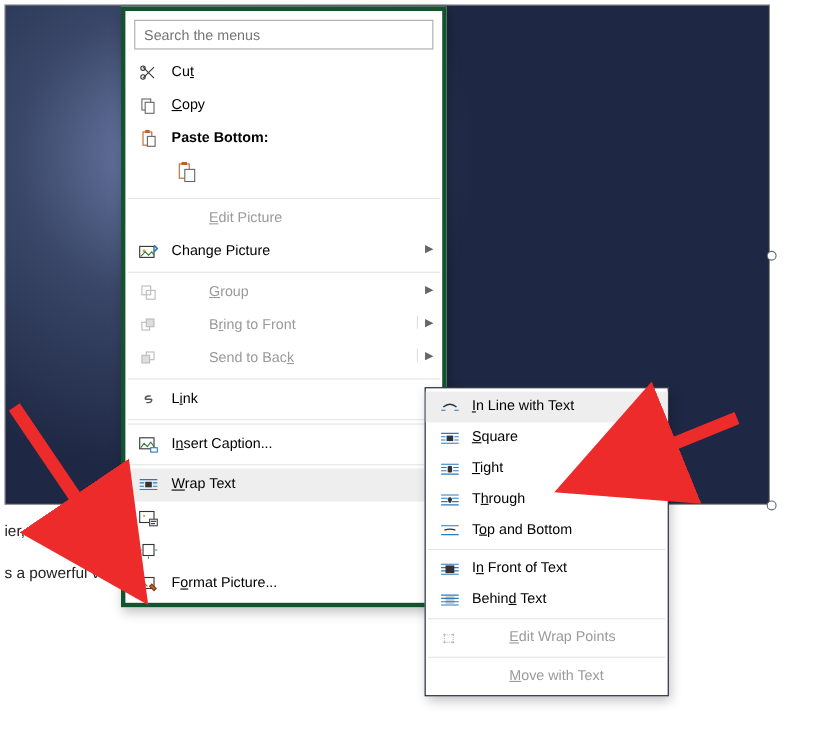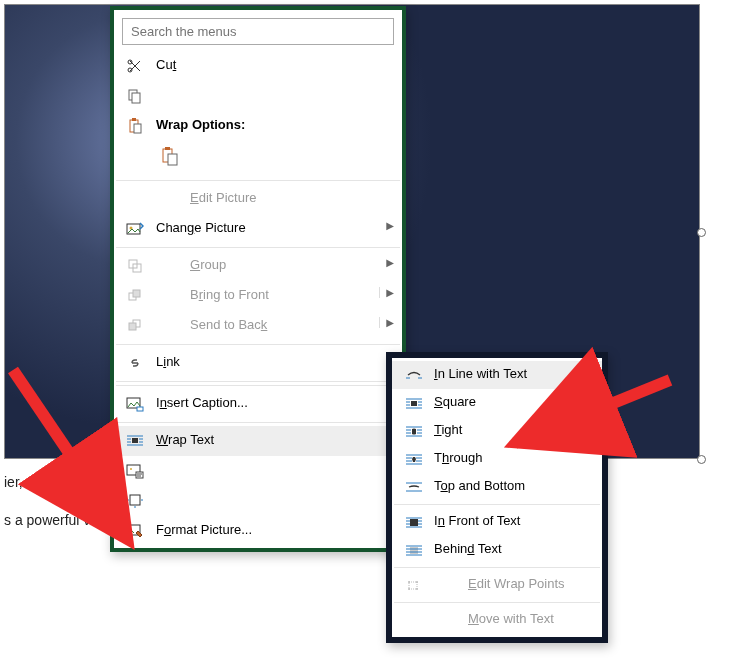--- a/index.html
+++ b/index.html
@@ -123,21 +123,21 @@
       justify-content: center;
       border: 1px solid transparent;
     }
 
     .submenu {
       position: absolute;
       top: 352px;
       left: 386px;
       width: 222px;
       background: #fff;
-      border: 6px solid #0f172a;
+      border: 1px solid #0f172a;
       box-shadow: 2px 4px 10px rgba(0,0,0,0.25);
       padding: 3px 0;
     }
     .submenu .menu-item { padding: 5px 10px 5px 10px; min-height: 28px; }
     .submenu .icon { width: 24px; margin-right: 8px; }
 
     .arrow-anno {
       position: absolute;
       pointer-events: none;
     }
@@ -176,31 +176,32 @@
     <span class="label">Cu<u>t</u></span>
   </div>
 
   <div class="menu-item">
     <span class="icon">
       <svg width="16" height="16" viewBox="0 0 16 16">
           <rect x="2" y="2" width="8" height="10" fill="none" stroke="#666"></rect>
           <rect x="5" y="5" width="8" height="10" fill="#fff" stroke="#666"></rect>
         </svg>
     </span>
+    <span class="label"><u>C</u>opy</span>
   </div>
 
   <div class="menu-item bold">
     <span class="icon">
       <svg width="16" height="16" viewBox="0 0 16 16">
           <rect x="3" y="2" width="8" height="12" fill="none" stroke="#c0632a"></rect>
           <rect x="5" y="0" width="4" height="3" fill="#c0632a"></rect>
           <rect x="7" y="6" width="7" height="9" fill="#fff" stroke="#666"></rect>
         </svg>
     </span>
-    <span class="label">Wrap Options:</span>
+    <span class="label">Paste Bottom:</span>
   </div>
 
   <div class="paste-option-row">
     <span class="paste-icon-btn">
       <svg width="20" height="20" viewBox="0 0 20 20">
           <rect x="3" y="2" width="9" height="13" fill="none" stroke="#c0632a"></rect>
           <rect x="5" y="0" width="5" height="3" fill="#c0632a"></rect>
           <rect x="8" y="7" width="9" height="11" fill="#fff" stroke="#666"></rect>
         </svg>
     </span>

